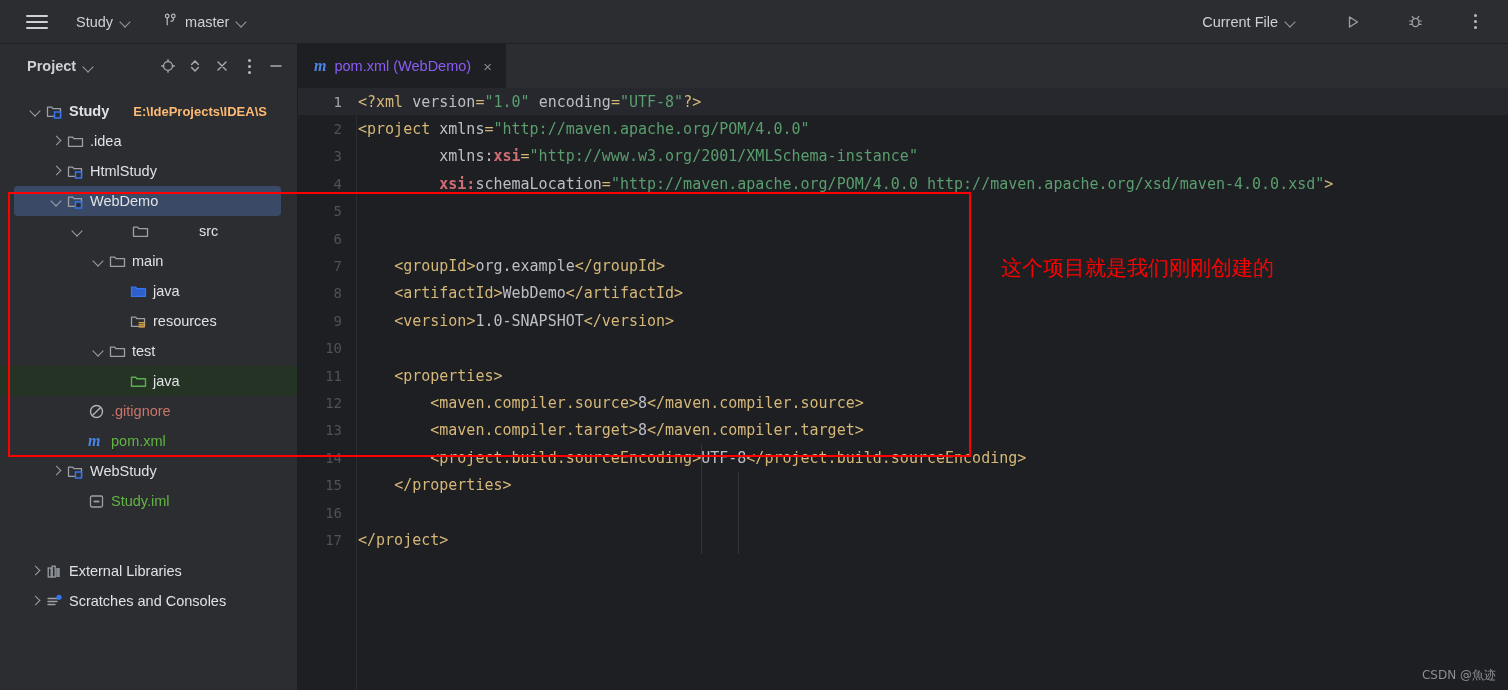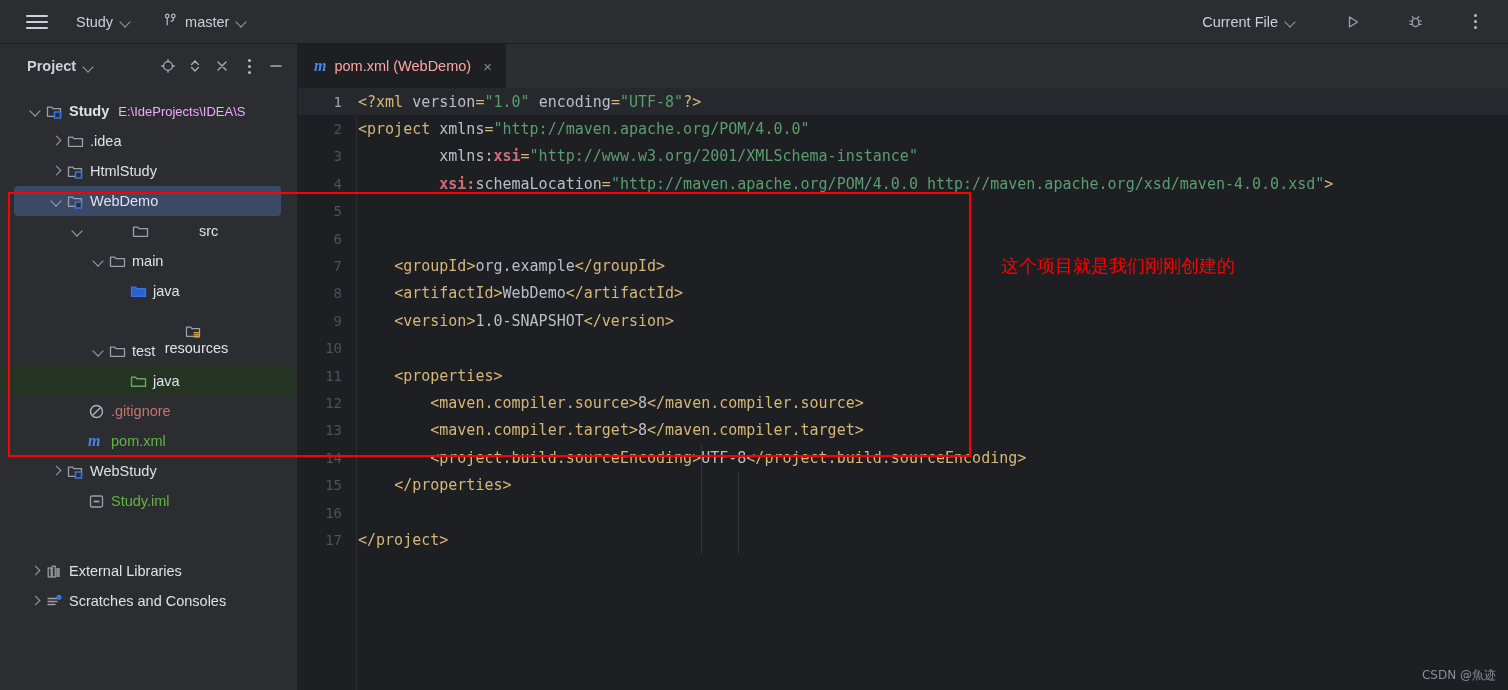--- a/index.html
+++ b/index.html
@@ -79,33 +79,33 @@
   .arrow.open::before {
     content:""; position:absolute; left:3px; top:4px; width:7px; height:7px;
     border-right:1.6px solid #9DA0A8; border-bottom:1.6px solid #9DA0A8; transform: rotate(45deg);
   }
   .arrow.none::before { content: none; }
   .ico { width: 18px; height: 18px; flex: 0 0 18px; margin-right: 5px; position: relative; display:flex; align-items:center; }
   .lbl { color: #DFE1E5; }
   .lbl.bold { font-weight: 700; }
   .lbl.green { color: #62B543; }
   .lbl.red { color: #C9746B; }
-  .path { color: #f0abfc; font-size: 13px; margin-left: 9px; overflow: hidden; }
+  .path { color: #fdba74; font-size: 13px; margin-left: 24px; overflow: hidden; font-weight: bold; }
 
   
   .editor {
     position: absolute; left: 298px; top: 44px; width: 1210px; height: 646px;
     background: #1E1F22;
   }
   .tabbar { height: 44px; background: #2B2D30; display: flex; align-items: stretch; }
   .tab {
     display: flex; align-items: center; gap: 8px; padding: 0 14px 0 16px;
     background: #1E1F22; cursor: pointer; position: relative;
   }
-  .tab-label { color: #fca5a5; font-size: 14.5px; }
+  .tab-label { color: #8b5cf6; font-size: 14.5px; }
   .tab-close { color: #868A91; font-size: 15px; line-height: 1; margin-left: 4px; }
   .mvn-m { color: #4A86E8; font-style: italic; font-weight: 700; font-size: 16px;
           font-family: "Liberation Serif", serif; }
 
   .code-area { position: relative; height: 602px; background: #1E1F22; overflow: hidden; }
   .code-line {
     position: relative; display: flex; height: 27.4px; align-items: center;
     font-family: "DejaVu Sans Mono", monospace; font-size: 15px;
   }
   .code-line.current { background: #26282E; }
@@ -127,21 +127,21 @@
   
   .indent-guide { position: absolute; top: 0; bottom: 0; width: 1px; background: #323438; }
 
   
   .red-rect {
     position: absolute; left: 8px; top: 192px; width: 963px; height: 265px;
     border: 2.5px solid #FF0000; pointer-events: none; z-index: 50;
   }
   .red-note {
     position: absolute; left: 1001px; top: 254px; color: #FF0000;
-    font-size: 18px; font-family: "DejaVu Sans", sans-serif; z-index: 50; white-space: nowrap;
+    font-size: 21px; font-family: "DejaVu Sans", sans-serif; z-index: 50; white-space: nowrap;
   }
   .watermark {
     position: absolute; right: 12px; bottom: 6px; color: #8B8E95; font-size: 12px;
     font-family: "DejaVu Sans", sans-serif; z-index: 60;
   }
 </style>
 </head>
 <body>
 
 <div id="app">
@@ -300,21 +300,21 @@
         </div>
         <div class="row" style="padding-left: 98px;">
           <span class="arrow none"></span>
           <span class="ico">
             <svg width="17" height="17" viewBox="0 0 17 17">
         <path d="M1.5 4.2 h4.2 l1.2 1.5 h8.6 v7.6 h-14 z" fill="#2F5FCB" stroke="#3574F0" stroke-width="1.3" stroke-linejoin="round"></path>
       </svg>
           </span>
           <span class="lbl">java</span>
         </div>
-        <div class="row" style="padding-left: 98px; flex-direction: column;">
+        <div class="row" style="padding-left: 98px;">
           <span class="arrow none"></span>
           <span class="ico">
             <svg width="17" height="17" viewBox="0 0 17 17">
         <path d="M1.5 4.2 h4.2 l1.2 1.5 h7.6 v7.6 h-13 z" fill="none" stroke="#9DA0A8" stroke-width="1.3" stroke-linejoin="round"></path>
         <rect x="8.6" y="9" width="6.2" height="1.4" fill="#D9A33C"></rect>
         <rect x="8.6" y="11.1" width="6.2" height="1.4" fill="#D9A33C"></rect>
         <rect x="8.6" y="13.2" width="6.2" height="1.4" fill="#D9A33C"></rect>
       </svg>
           </span>
           <span class="lbl">resources</span>

